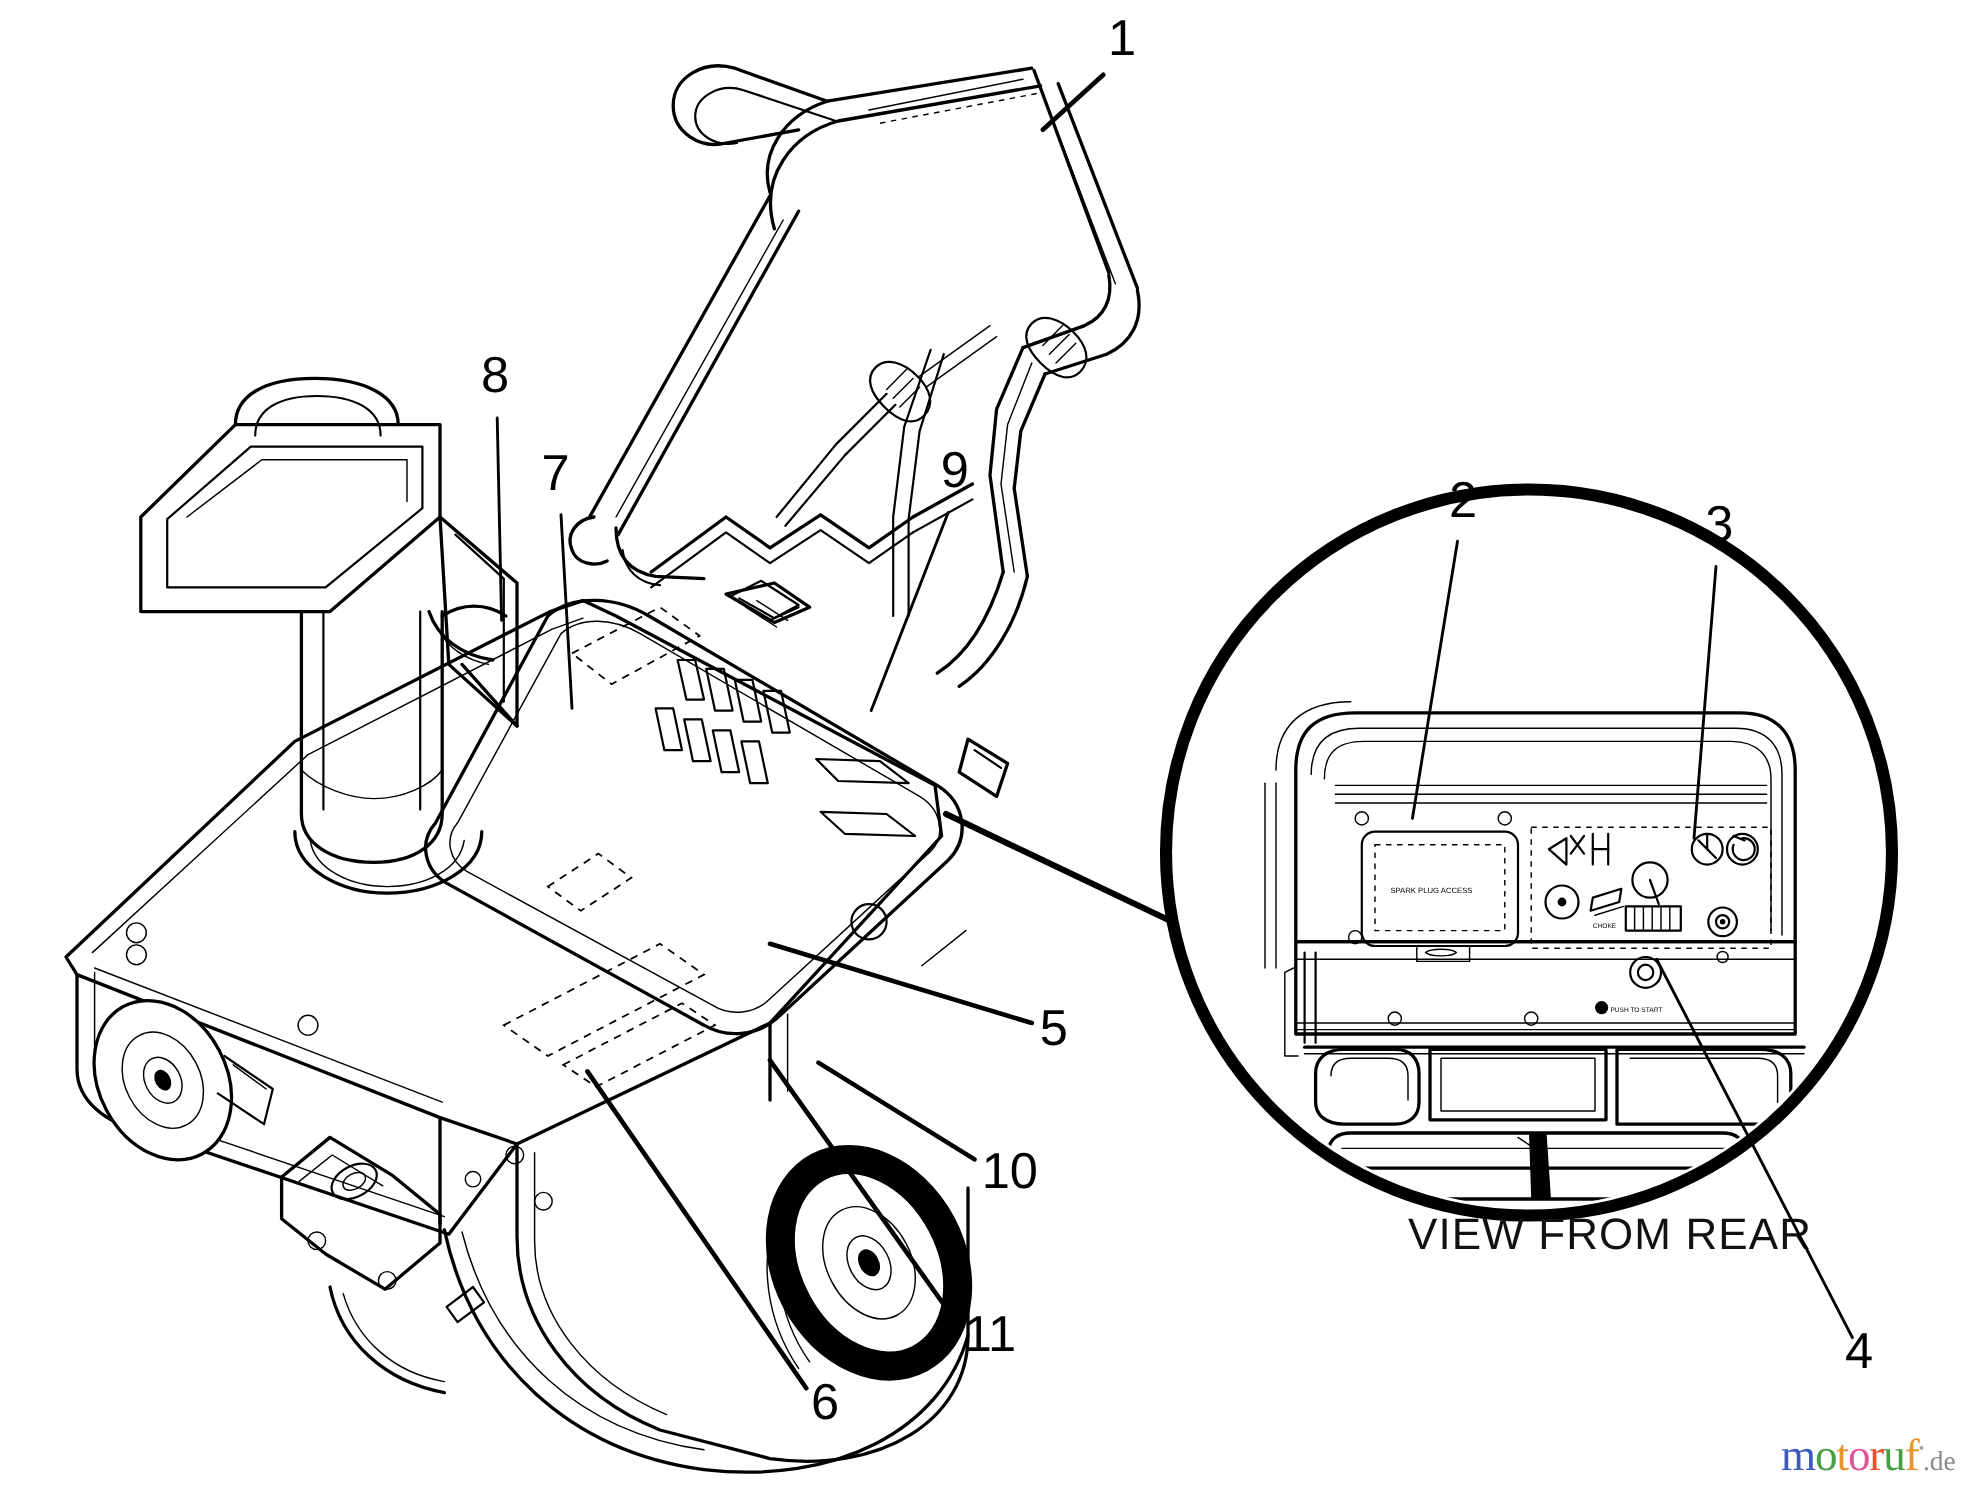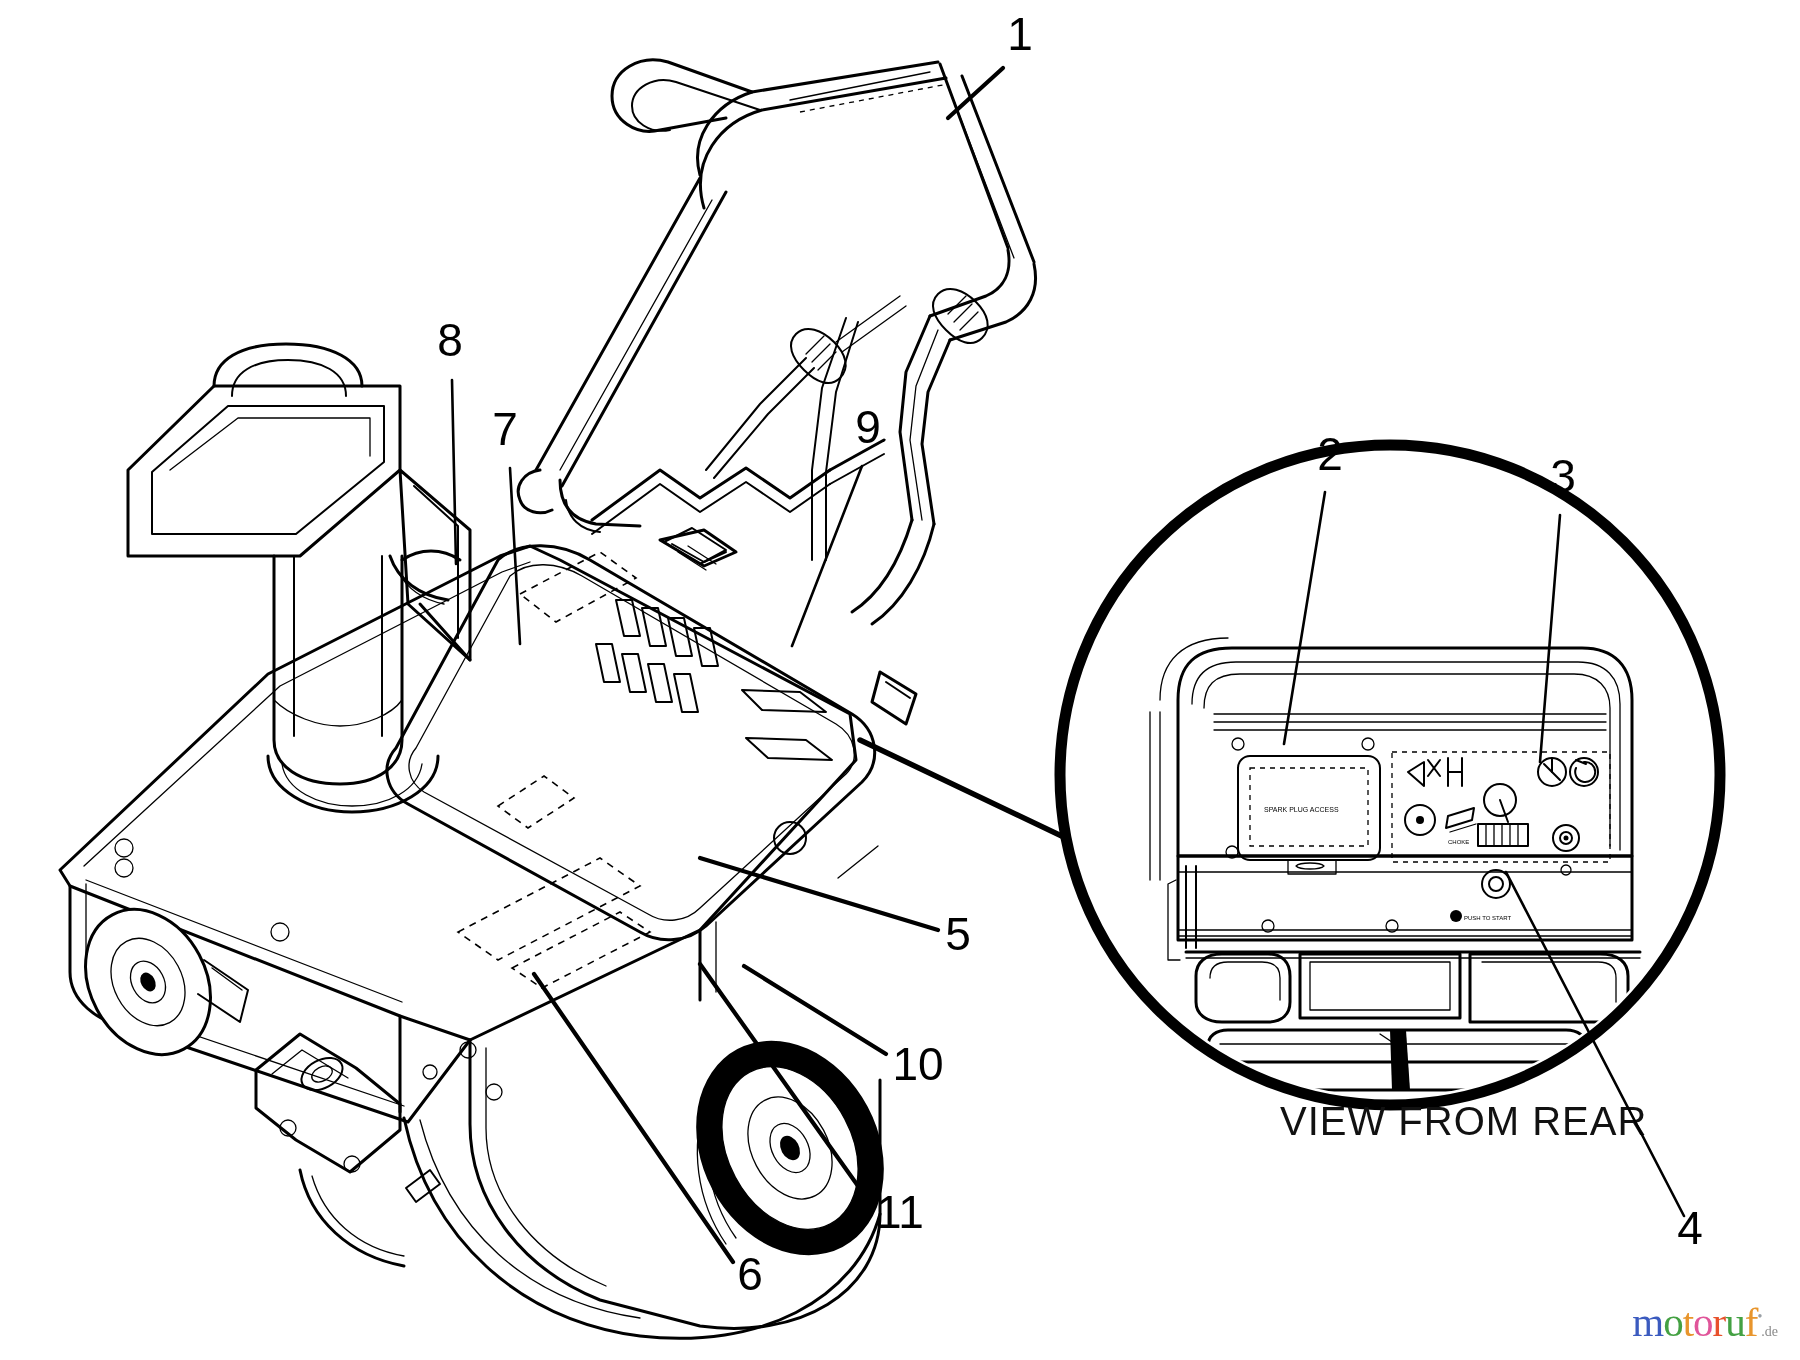--- a/index.html
+++ b/index.html
@@ -28,21 +28,21 @@
   .wm{
     position:absolute;
     right:22px;bottom:14px;
     font-family:"Liberation Serif", serif;
     font-size:41px;
     letter-spacing:-1px;
     white-space:nowrap;
     user-select:none;
   }
   .wm span{display:inline;}
-  .wm .de{font-size:14px;color:#8a8a8a;letter-spacing:0;}
+  .wm .de{font-size:25px;color:#8a8a8a;letter-spacing:0;}
   .wm .dot{font-size:14px;color:#9aa0a6;vertical-align:super;}
 </style>
 </head>
 <body>
 
 <div id="stage">
 
 <svg width="1800" height="1360" viewBox="0 0 1800 1360" xmlns="http://www.w3.org/2000/svg">
 
   <defs>

